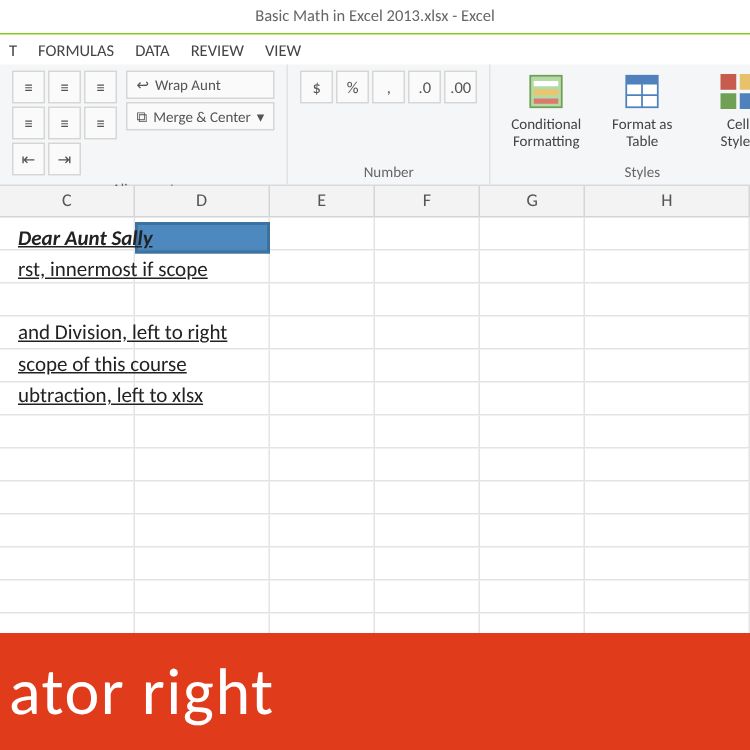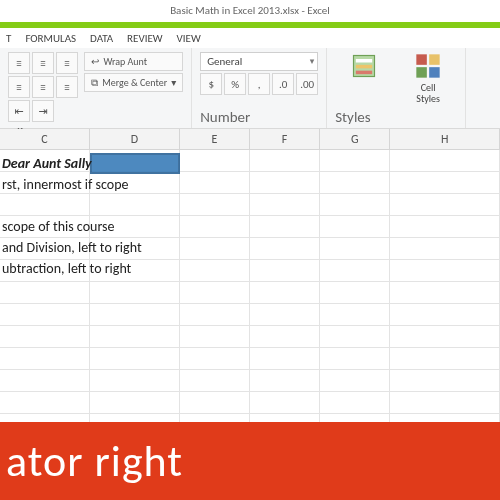--- a/index.html
+++ b/index.html
@@ -14,21 +14,21 @@
     color: #333;
   }
   
   .titlebar {
     height: 22px;
     background: #fff;
     text-align: center;
     font-size: 11px;
     line-height: 22px;
     color: #666;
-    border-bottom: 6px solid #84cc16;
+    border-bottom: 1px solid #84cc16;
     position: relative;
   }
   
   .tabs {
     display: flex;
     gap: 14px;
     padding: 0 6px;
     font-size: 11px;
     color: #444;
     height: 20px;
@@ -48,21 +48,22 @@
     display: flex;
     flex-direction: column;
     justify-content: space-between;
   }
   .group-body {
     display: flex;
     gap: 6px;
     align-items: flex-start;
   }
   .group-label {
-    font-size: 15px;
+    text-align: center;
+    font-size: 10px;
     color: #666;
     margin-top: 2px;
   }
   .smallbtn {
     width: 20px;
     height: 20px;
     border: 1px solid #d6d6d6;
     background: #fafafa;
     display: flex;
     align-items: center;
@@ -158,22 +159,23 @@
     left: 0;
     top: 24px;
     font-size: 14px;
     color: #222;
     pointer-events: none;
   }
   .overlay .line {
     height: 21px;
     display: flex;
     align-items: center;
-    padding-left: 2px;
+    padding-left: 12px;
     white-space: nowrap;
+    text-decoration: underline;
   }
   .overlay .line.italic { font-style: italic; font-weight: bold; }
   
   .sel-cell {
     position: absolute;
     left: 90px;
     top: 24px;
     width: 90px;
     height: 21px;
     background: #2f75b5;
@@ -244,23 +246,20 @@
           <span>▾</span>
         </div>
       </div>
     </div>
     <div class="group-label">Alignment</div>
   </div>
 
   <div class="group">
     <div class="group-body">
       <div class="stack">
-        <div class="sel">
-          <span>General</span>
-        </div>
         <div class="row">
           <div class="smallbtn">$</div>
           <div class="smallbtn">%</div>
           <div class="smallbtn">,</div>
           <div class="smallbtn">.0</div>
           <div class="smallbtn">.00</div>
         </div>
       </div>
     </div>
     <div class="group-label">Number</div>
@@ -268,20 +267,32 @@
 
   <div class="group">
     <div class="group-body">
       <div class="bigbtn">
         <svg class="ico" viewBox="0 0 24 24">
             <rect x="3" y="3" width="18" height="18" fill="#b7d9a6" stroke="#6fa056"></rect>
             <rect x="5" y="6" width="14" height="3" fill="#fff"></rect>
             <rect x="5" y="11" width="14" height="3" fill="#edc46a"></rect>
             <rect x="5" y="16" width="14" height="3" fill="#d97a6c"></rect>
           </svg>
+        <span style="white-space:pre-line">Conditional
+Formatting</span>
+      </div>
+      <div class="bigbtn">
+        <svg class="ico" viewBox="0 0 24 24">
+            <rect x="3" y="3" width="18" height="18" fill="#fff" stroke="#4f81bd"></rect>
+            <rect x="3" y="3" width="18" height="5" fill="#4f81bd"></rect>
+            <line x1="12" y1="3" x2="12" y2="21" stroke="#4f81bd"></line>
+            <line x1="3" y1="14" x2="21" y2="14" stroke="#4f81bd"></line>
+          </svg>
+        <span style="white-space:pre-line">Format as
+Table</span>
       </div>
       <div class="bigbtn">
         <svg class="ico" viewBox="0 0 24 24">
             <rect x="2" y="2" width="9" height="9" fill="#c65b4e"></rect>
             <rect x="13" y="2" width="9" height="9" fill="#e8c26a"></rect>
             <rect x="2" y="13" width="9" height="9" fill="#6fa056"></rect>
             <rect x="13" y="13" width="9" height="9" fill="#4f81bd"></rect>
           </svg>
         <span style="white-space:pre-line">Cell
 Styles</span>
@@ -301,23 +312,23 @@
     <div class="cw-G">G</div>
     <div class="cw-H">H</div>
   </div>
 
   <div class="sel-cell"></div>
 
   <div class="overlay">
     <div class="line italic">Dear Aunt Sally</div>
     <div class="line">rst, innermost if scope</div>
     <div class="line"></div>
+    <div class="line">and Division, left to right</div>
     <div class="line">scope of this course</div>
-    <div class="line">and Division, left to right</div>
-    <div class="line">ubtraction, left to right</div>
+    <div class="line">ubtraction, left to xlsx</div>
   </div>
 
   <div class="gridrow">
       <div class="cell-C"></div>
       <div class="cell-D"></div>
       <div class="cell-E"></div>
       <div class="cell-F"></div>
       <div class="cell-G"></div>
       <div class="cell-H"></div>
     </div>

